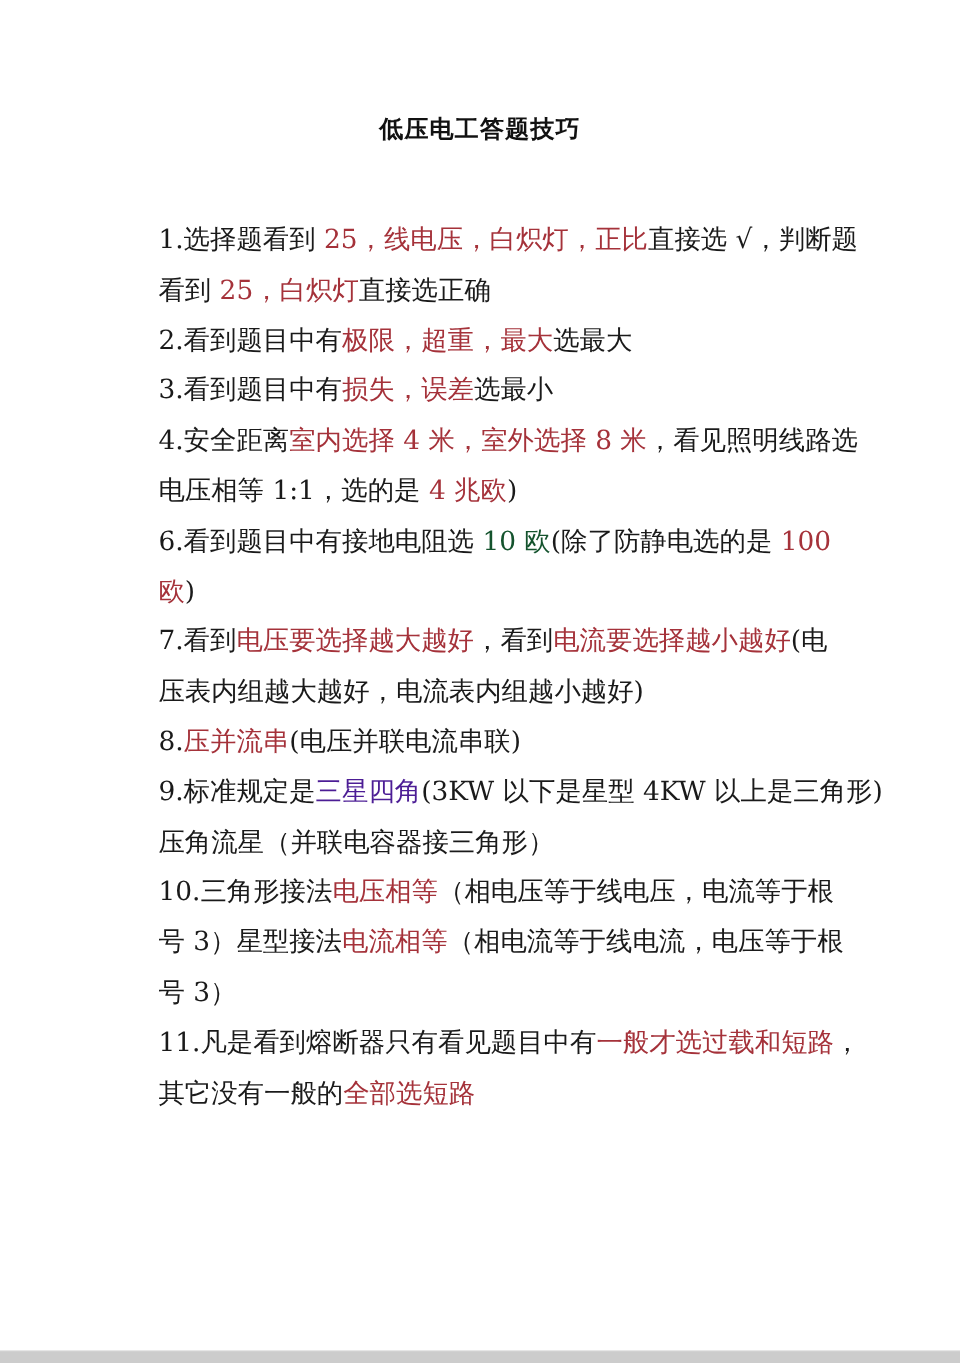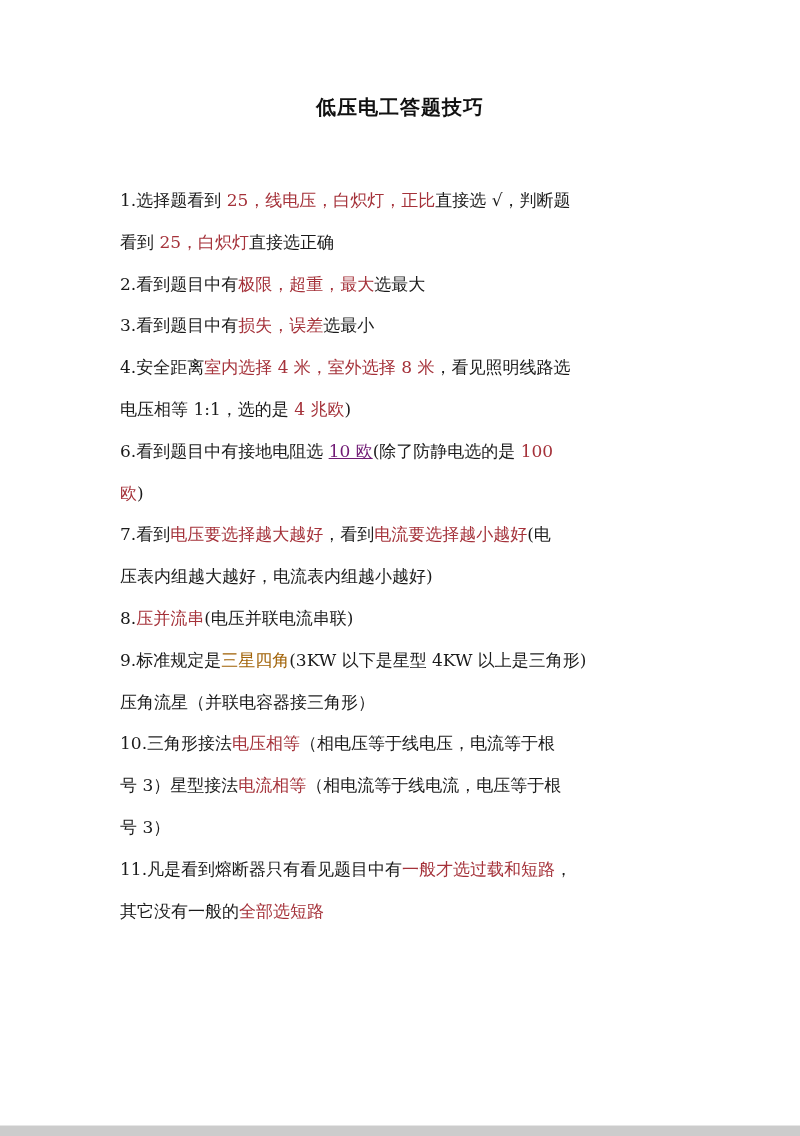--- a/index.html
+++ b/index.html
@@ -7,48 +7,48 @@
     width:800px; height:1136px; background:#ffffff; position:relative; overflow:hidden;
     font-family: "DejaVu Serif", "Liberation Serif", serif;
     color:#1a1a1a;
   }
   .title {
     position:absolute; top:94px; left:0; width:800px; text-align:center;
     font-family: "DejaVu Sans", "Liberation Sans", sans-serif;
     font-size:20px; font-weight:bold; color:#111; letter-spacing:1px;
   }
   .content {
-    position:absolute; top:180px; left:120px; width:565px;
-    font-size:17px; line-height:41.8px;
+    position:absolute; top:180px; left:132px; width:565px;
+    font-size:22px; line-height:41.8px;
   }
   .line { white-space:nowrap; height:41.8px; }
   .hl { color:#a5323a; }
   .bottom-bar {
     position:absolute; left:0; bottom:0; width:800px; height:10px;
     background:#cccccc; border-top:1px solid #e6e6e6;
   }
 </style>
 </head>
 <body>
 
 <div class="title">低压电工答题技巧</div>
 
 <div class="content" id="content">
     <div class="line"><span>1.选择题看到 </span><span class="hl" style="color: rgb(165, 50, 58);">25，线电压，白炽灯，正比</span><span>直接选 √，判断题</span></div>
     <div class="line"><span>看到 </span><span class="hl" style="color: rgb(165, 50, 58);">25，白炽灯</span><span>直接选正确</span></div>
     <div class="line"><span>2.看到题目中有</span><span class="hl" style="color: rgb(165, 50, 58);">极限，超重，最大</span><span>选最大</span></div>
     <div class="line"><span>3.看到题目中有</span><span class="hl" style="color: rgb(165, 50, 58);">损失，误差</span><span>选最小</span></div>
     <div class="line"><span>4.安全距离</span><span class="hl" style="color: rgb(165, 50, 58);">室内选择 4 米，室外选择 8 米</span><span>，看见照明线路选</span></div>
     <div class="line"><span>电压相等 1:1，选的是 </span><span class="hl" style="color: rgb(165, 50, 58);">4 兆欧</span><span>)</span></div>
-    <div class="line"><span>6.看到题目中有接地电阻选 </span><span class="hl" style="color: #701a75; text-decoration: underline;">10 欧</span><span>(除了防静电选的是 </span><span class="hl" style="color: rgb(165, 50, 58);">100</span></div>
+    <div class="line"><span>6.看到题目中有接地电阻选 </span><span class="hl" style="color: #14532d;">10 欧</span><span>(除了防静电选的是 </span><span class="hl" style="color: rgb(165, 50, 58);">100</span></div>
     <div class="line"><span class="hl" style="color: rgb(165, 50, 58);">欧</span><span>)</span></div>
     <div class="line"><span>7.看到</span><span class="hl" style="color: rgb(165, 50, 58);">电压要选择越大越好</span><span>，看到</span><span class="hl" style="color: rgb(165, 50, 58);">电流要选择越小越好</span><span>(电</span></div>
     <div class="line"><span>压表内组越大越好，电流表内组越小越好)</span></div>
     <div class="line"><span>8.</span><span class="hl" style="color: rgb(165, 50, 58);">压并流串</span><span>(电压并联电流串联)</span></div>
-    <div class="line"><span>9.标准规定是</span><span class="hl" style="color: #a16207;">三星四角</span><span>(3KW 以下是星型 4KW 以上是三角形)</span></div>
+    <div class="line"><span>9.标准规定是</span><span class="hl" style="color: #4c1d95;">三星四角</span><span>(3KW 以下是星型 4KW 以上是三角形)</span></div>
     <div class="line"><span>压角流星（并联电容器接三角形）</span></div>
     <div class="line"><span>10.三角形接法</span><span class="hl" style="color: rgb(165, 50, 58);">电压相等</span><span>（相电压等于线电压，电流等于根</span></div>
     <div class="line"><span>号 3）星型接法</span><span class="hl" style="color: rgb(165, 50, 58);">电流相等</span><span>（相电流等于线电流，电压等于根</span></div>
     <div class="line"><span>号 3）</span></div>
     <div class="line"><span>11.凡是看到熔断器只有看见题目中有</span><span class="hl" style="color: rgb(165, 50, 58);">一般才选过载和短路</span><span>，</span></div>
     <div class="line"><span>其它没有一般的</span><span class="hl" style="color: rgb(165, 50, 58);">全部选短路</span></div>
   </div>
 
 <div class="bottom-bar"></div>
 

